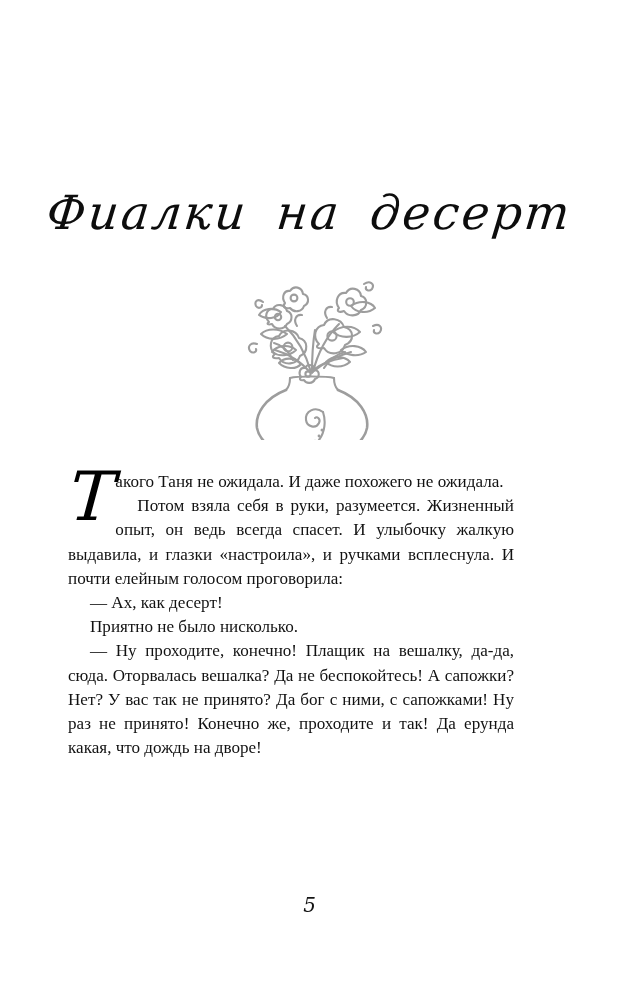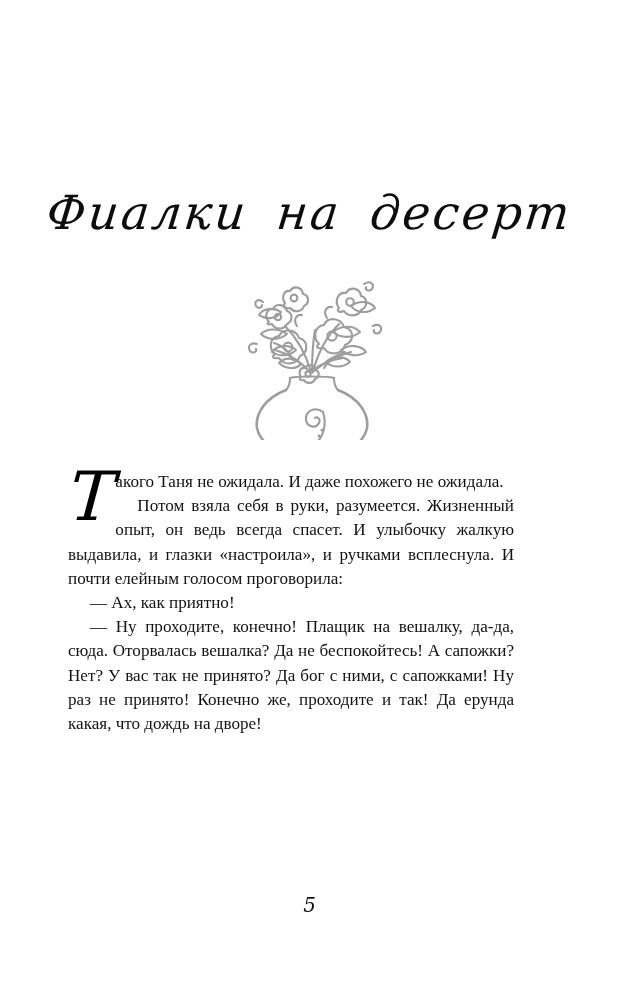--- a/index.html
+++ b/index.html
@@ -205,22 +205,23 @@
     </svg>
   </div>
 
   <div class="body-text">
 
     <p class="para first"><span class="dropcap">Т</span><span>акого Таня не ожидала. И даже похожего не ожидала.</span></p>
 
 
     <p class="para"><span>Потом взяла себя в руки, разумеется. Жизненный опыт, он ведь всегда спасет. И улыбочку жалкую выдавила, и глазки «настроила», и ручками всплеснула. И почти елейным голосом проговорила:</span></p>
 
-    <p class="para"><span>— Ах, как приятно!</span></p>
-
+    <p class="para"><span>— Ах, как десерт!</span></p>
+
+    <p class="para"><span>Приятно не было нисколько.</span></p>
 
     <p class="para"><span>— Ну проходите, конечно! Плащик на вешалку, да-да, сюда. Оторвалась вешалка? Да не беспокойтесь! А сапожки? Нет? У вас так не принято? Да бог с ними, с сапожками! Ну раз не принято! Конечно же, проходите и так! Да ерунда какая, что дождь на дворе!</span></p>
 
   </div>
 
   <div class="folio">5</div>
 
 </div>
 
 </body></html>

